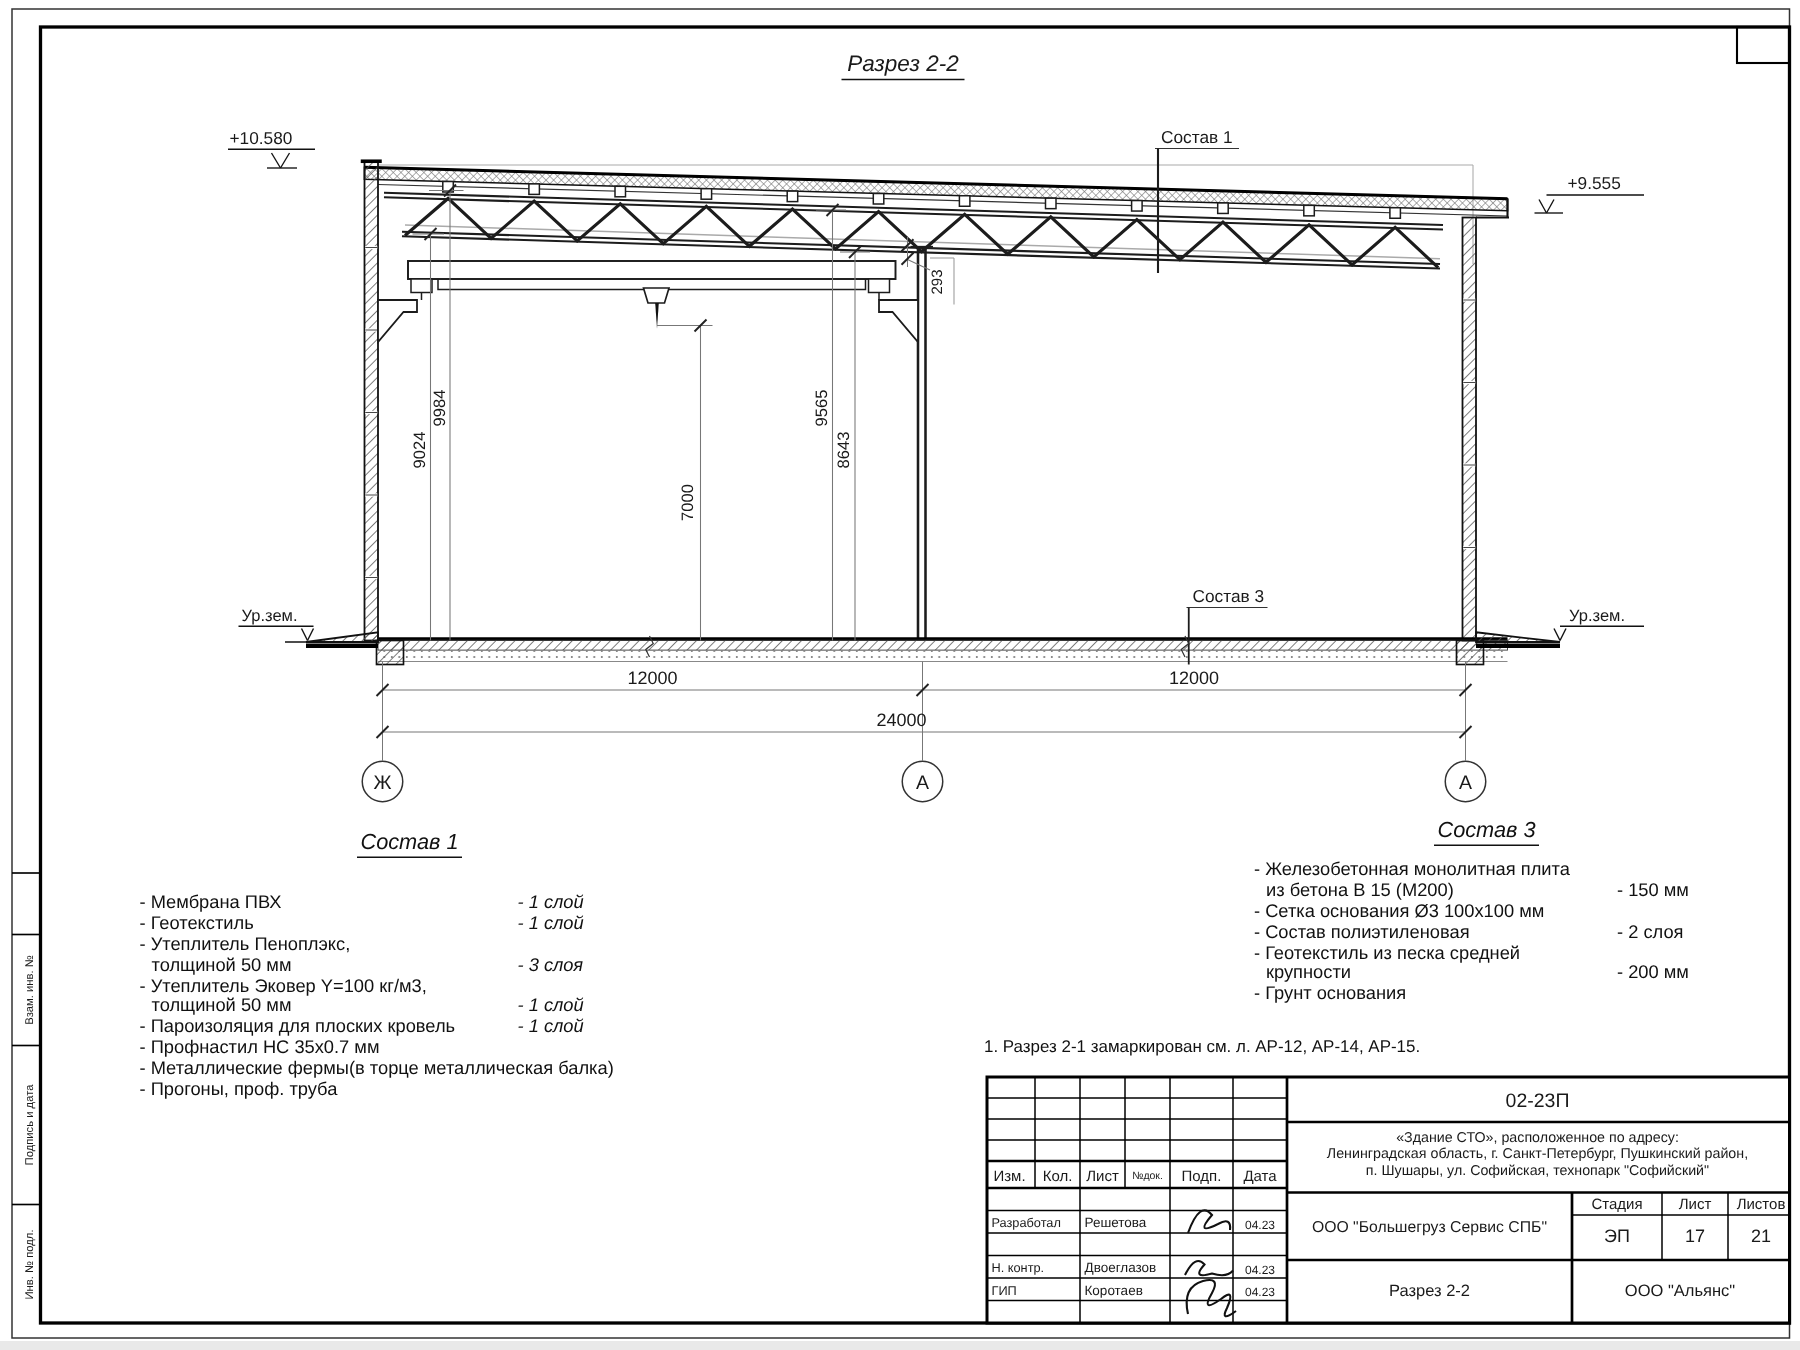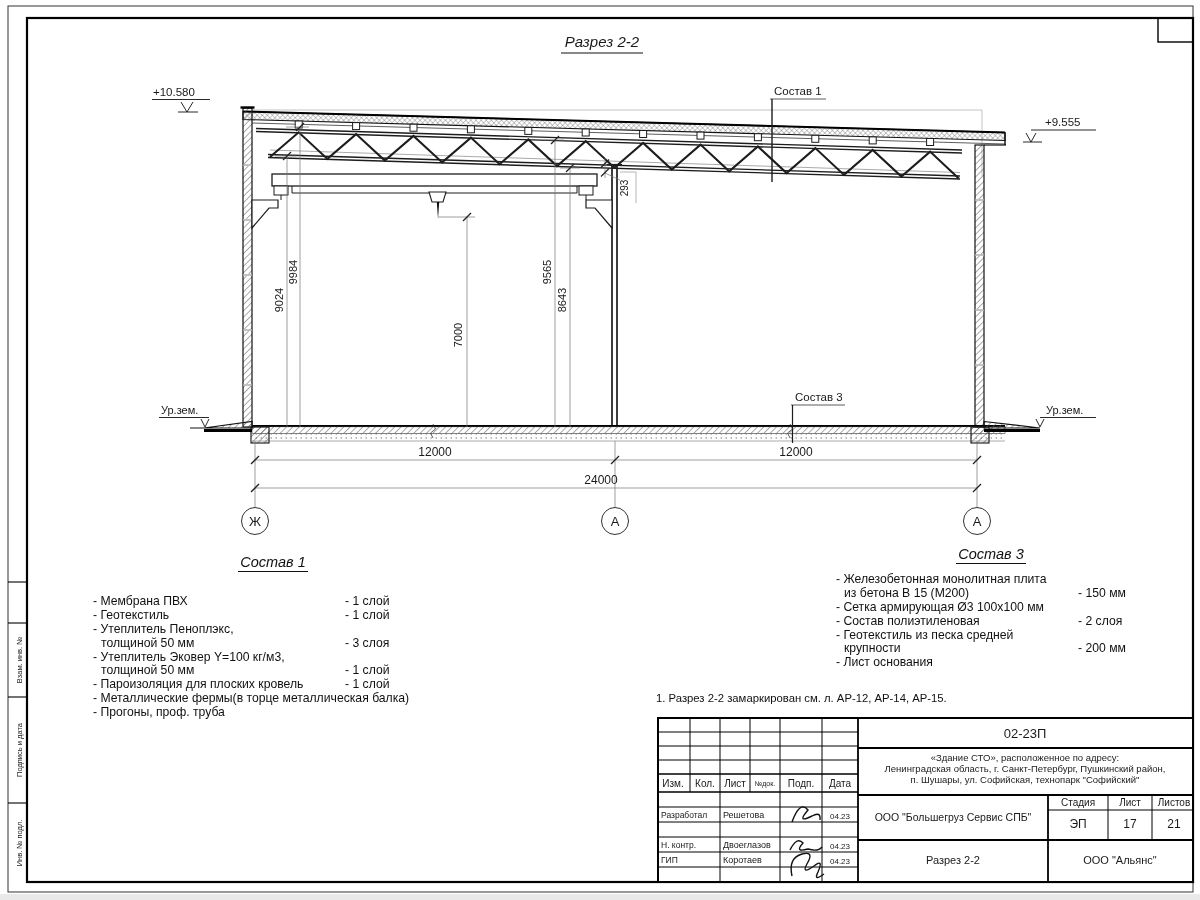--- a/index.html
+++ b/index.html
@@ -7,21 +7,21 @@
         font-family:"Liberation Sans",sans-serif;color:#1a1a1a;}
   svg text{font-family:"Liberation Sans",sans-serif;fill:#1a1a1a;}
   .ital{font-style:italic;}
   .complist{position:absolute;font-size:12.2px;line-height:13.9px;color:#111;}
   .chead{text-align:center;margin-bottom:9px;}
   .chead span{display:inline-block;font-style:italic;font-size:14.5px;
               border-bottom:1px solid #111;padding:0 2px 1px 2px;}
   .crow{position:relative;white-space:nowrap;}
   .crow .cq{position:absolute;top:0;}
   .ind .cn{padding-left:8px;}
-  #comp1 .cq{left:252px;}
+  #comp1 .cq{left:252px;font-style:italic;}
   #comp3 .cq{left:242px;}
   #note{position:absolute;left:656px;top:692px;font-size:11.3px;color:#111;}
   .botbar{position:absolute;left:0;top:894px;width:1200px;height:6px;background:#e9e9e9;}
 </style>
 </head>
 <body>
 
 <div id="page">
 
 <svg width="1200" height="900" viewBox="0 0 1200 900">
@@ -338,33 +338,34 @@
 <div id="comp1" class="complist" style="left:93px;top:556px;width:360px;">
   <div class="chead"><span>Состав 1</span></div>
   <div style="height:14px;"></div>
   <div class="crow"><span class="cn">- Мембрана ПВХ</span><span class="cq">- 1 слой</span></div>
   <div class="crow"><span class="cn">- Геотекстиль</span><span class="cq">- 1 слой</span></div>
   <div class="crow"><span class="cn">- Утеплитель Пеноплэкс,</span><span class="cq"></span></div>
   <div class="crow ind"><span class="cn">толщиной 50 мм</span><span class="cq">- 3 слоя</span></div>
   <div class="crow"><span class="cn">- Утеплитель Эковер Y=100 кг/м3,</span><span class="cq"></span></div>
   <div class="crow ind"><span class="cn">толщиной 50 мм</span><span class="cq">- 1 слой</span></div>
   <div class="crow"><span class="cn">- Пароизоляция для плоских кровель</span><span class="cq">- 1 слой</span></div>
+  <div class="crow"><span class="cn">- Профнастил НС 35х0.7 мм</span><span class="cq"></span></div>
   <div class="crow"><span class="cn">- Металлические фермы(в торце металлическая балка)</span><span class="cq"></span></div>
   <div class="crow"><span class="cn">- Прогоны, проф. труба</span><span class="cq"></span></div>
 </div>
 
 
 <div id="comp3" class="complist" style="left:836px;top:548px;width:310px;">
   <div class="chead"><span>Состав 3</span></div>
   <div class="crow"><span class="cn">- Железобетонная  монолитная плита</span><span class="cq"></span></div>
   <div class="crow ind"><span class="cn">из бетона В 15 (М200)</span><span class="cq">- 150 мм</span></div>
-  <div class="crow"><span class="cn">- Сетка армирующая Ø3 100х100 мм</span><span class="cq"></span></div>
+  <div class="crow"><span class="cn">- Сетка основания Ø3 100х100 мм</span><span class="cq"></span></div>
   <div class="crow"><span class="cn">- Состав полиэтиленовая</span><span class="cq">-  2 слоя</span></div>
   <div class="crow"><span class="cn">- Геотекстиль из песка средней</span><span class="cq"></span></div>
   <div class="crow ind"><span class="cn">крупности</span><span class="cq">- 200 мм</span></div>
-  <div class="crow"><span class="cn">- Лист основания</span><span class="cq"></span></div>
+  <div class="crow"><span class="cn">- Грунт основания</span><span class="cq"></span></div>
 </div>
 
 
-<div id="note">1. Разрез 2-2 замаркирован см. л. АР-12, АР-14, АР-15.</div>
+<div id="note">1. Разрез 2-1 замаркирован см. л. АР-12, АР-14, АР-15.</div>
 
 <div class="botbar"></div>
 </div>
 
 </body></html>

